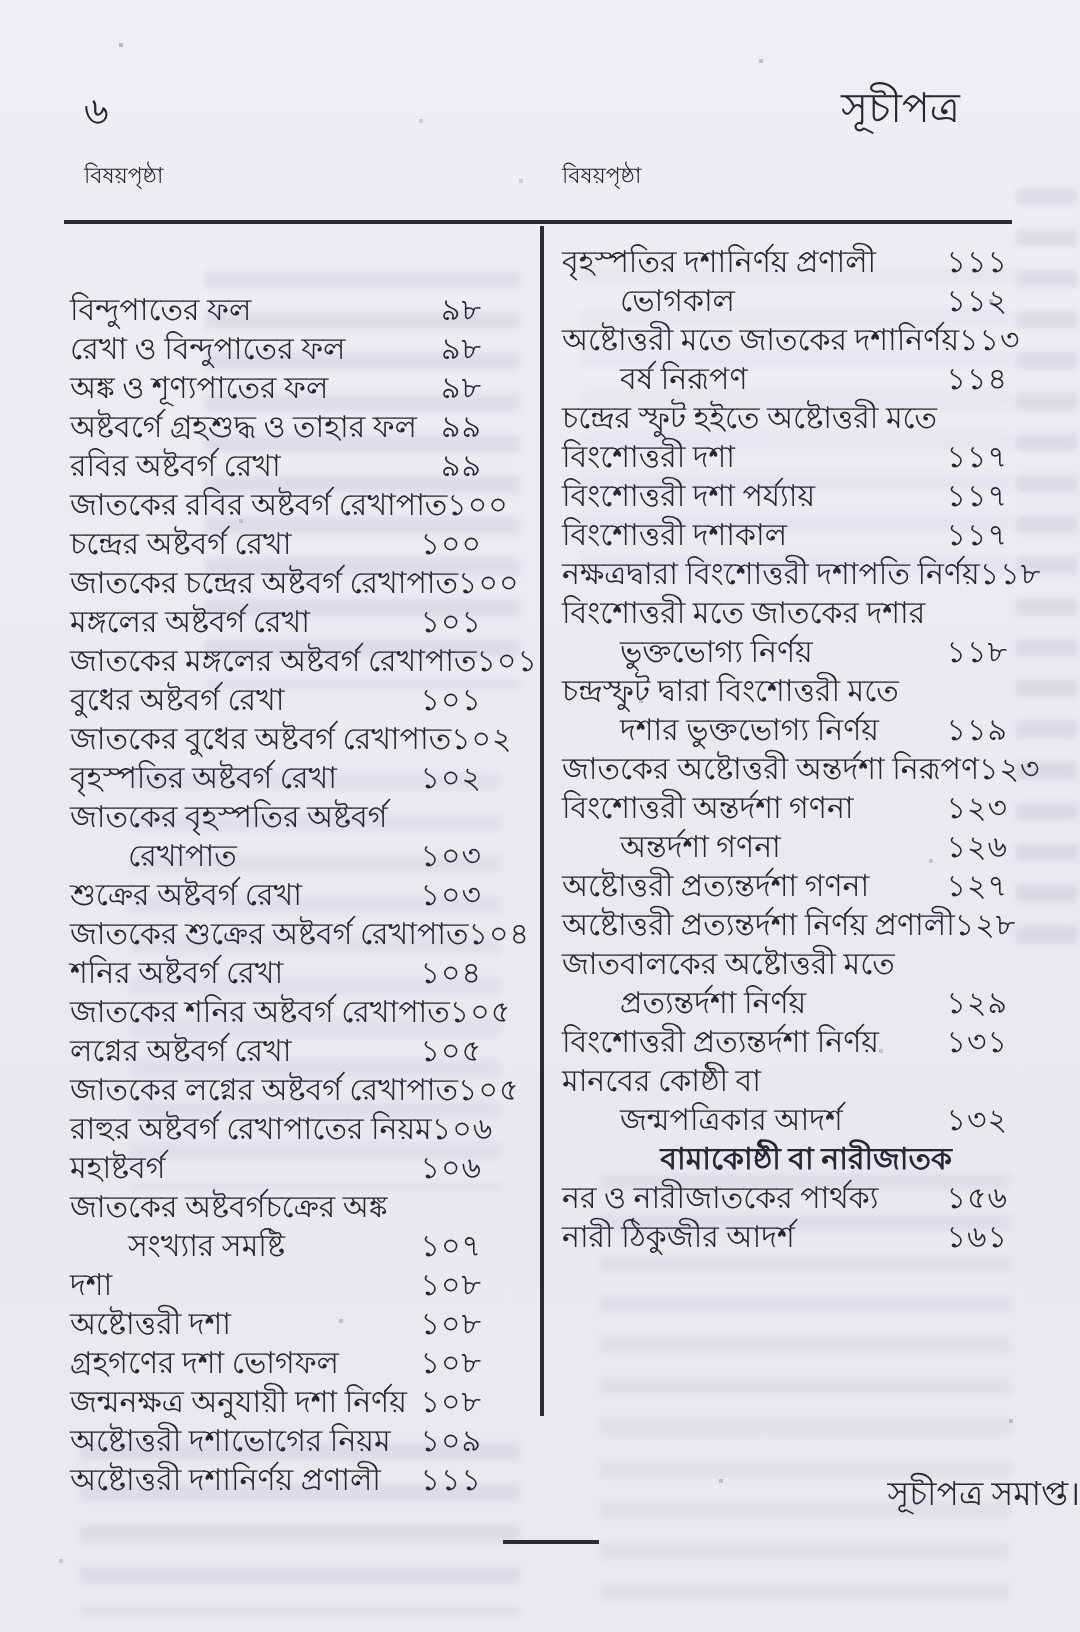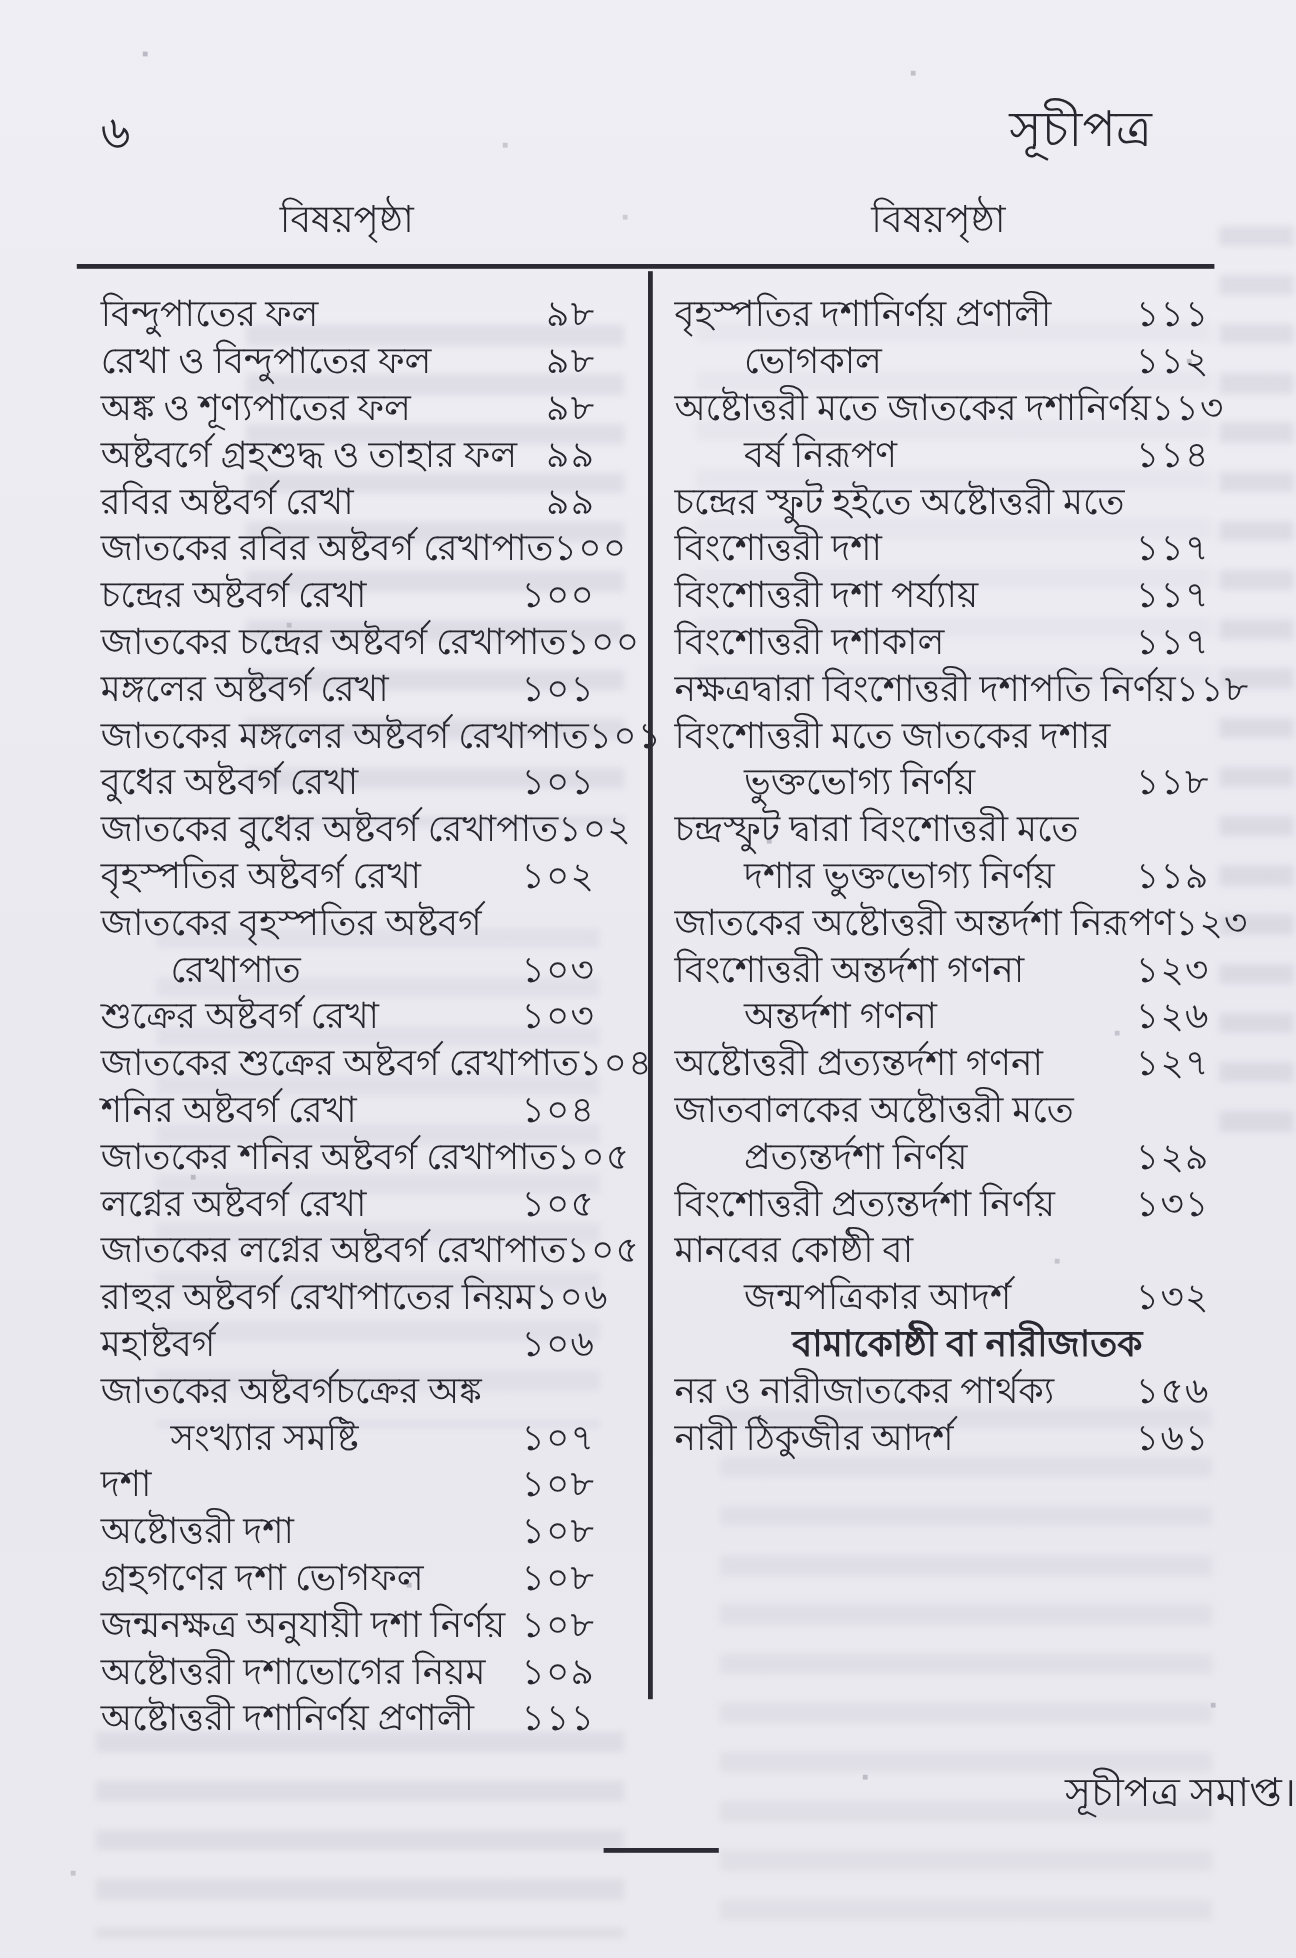--- a/index.html
+++ b/index.html
@@ -40,27 +40,27 @@
       520px 180px 0 1px rgba(90,88,105,.22), 930px 860px 0 1px rgba(90,88,105,.25);}
   .inkline{background:#2c2a33;}
   .pageno{
     position:absolute;left:84px;top:92px;font-size:38px;line-height:1;z-index:2;
   }
   .title{
     position:absolute;left:0;top:88px;width:960px;text-align:right;
     font-size:41px;line-height:1;margin:0;font-weight:400;z-index:2;
   }
   .heads{position:absolute;top:158px;left:0;width:1080px;z-index:2;}
-  .head{position:absolute;display:flex;justify-content:center;font-size:31px;}
+  .head{position:absolute;display:flex;justify-content:flex-start;font-size:22px;}
   .head.left{left:84px;width:410px;}
   .head.right{left:562px;width:440px;}
   .main-rule{position:absolute;left:64px;top:220px;width:948px;height:4px;z-index:2;}
   .divider{position:absolute;left:540px;top:226px;width:4px;height:1190px;z-index:2;}
   .col{position:absolute;top:238px;z-index:1;font-size:30px;}
-  .col.left{left:84px;width:412px;}
+  .col.left{left:70px;width:412px;margin-top:48px;}
   .col.right{left:562px;width:446px;}
   .toc-row{display:flex;align-items:baseline;height:39px;white-space:nowrap;}
   .toc-row .toc-text{flex:1 1 auto;overflow:visible;}
   .toc-row .toc-page{flex:0 0 auto;text-align:right;min-width:56px;letter-spacing:1px;}
   .toc-row.indent .toc-text{padding-left:58px;}
   .toc-row.bold{font-weight:700;text-align:right;}
   .footer{position:absolute;left:0;top:1468px;width:1080px;text-align:right;font-size:33px;z-index:2;}
   .end-rule{position:absolute;left:503px;top:1540px;width:96px;height:4px;z-index:2;}
 </style>
 </head>
@@ -282,20 +282,24 @@
       </div>
       <div class="toc-row indent">
         <span class="toc-text">অন্তর্দশা গণনা</span>
         <span class="toc-page">১২৬</span>
       </div>
       <div class="toc-row">
         <span class="toc-text">অষ্টোত্তরী প্রত্যন্তর্দশা গণনা</span>
         <span class="toc-page">১২৭</span>
       </div>
       <div class="toc-row">
+        <span class="toc-text">অষ্টোত্তরী প্রত্যন্তর্দশা নির্ণয় প্রণালী</span>
+        <span class="toc-page">১২৮</span>
+      </div>
+      <div class="toc-row">
         <span class="toc-text">জাতবালকের অষ্টোত্তরী মতে</span>
         <span class="toc-page"></span>
       </div>
       <div class="toc-row indent">
         <span class="toc-text">প্রত্যন্তর্দশা নির্ণয়</span>
         <span class="toc-page">১২৯</span>
       </div>
       <div class="toc-row">
         <span class="toc-text">বিংশোত্তরী প্রত্যন্তর্দশা নির্ণয়</span>
         <span class="toc-page">১৩১</span>

